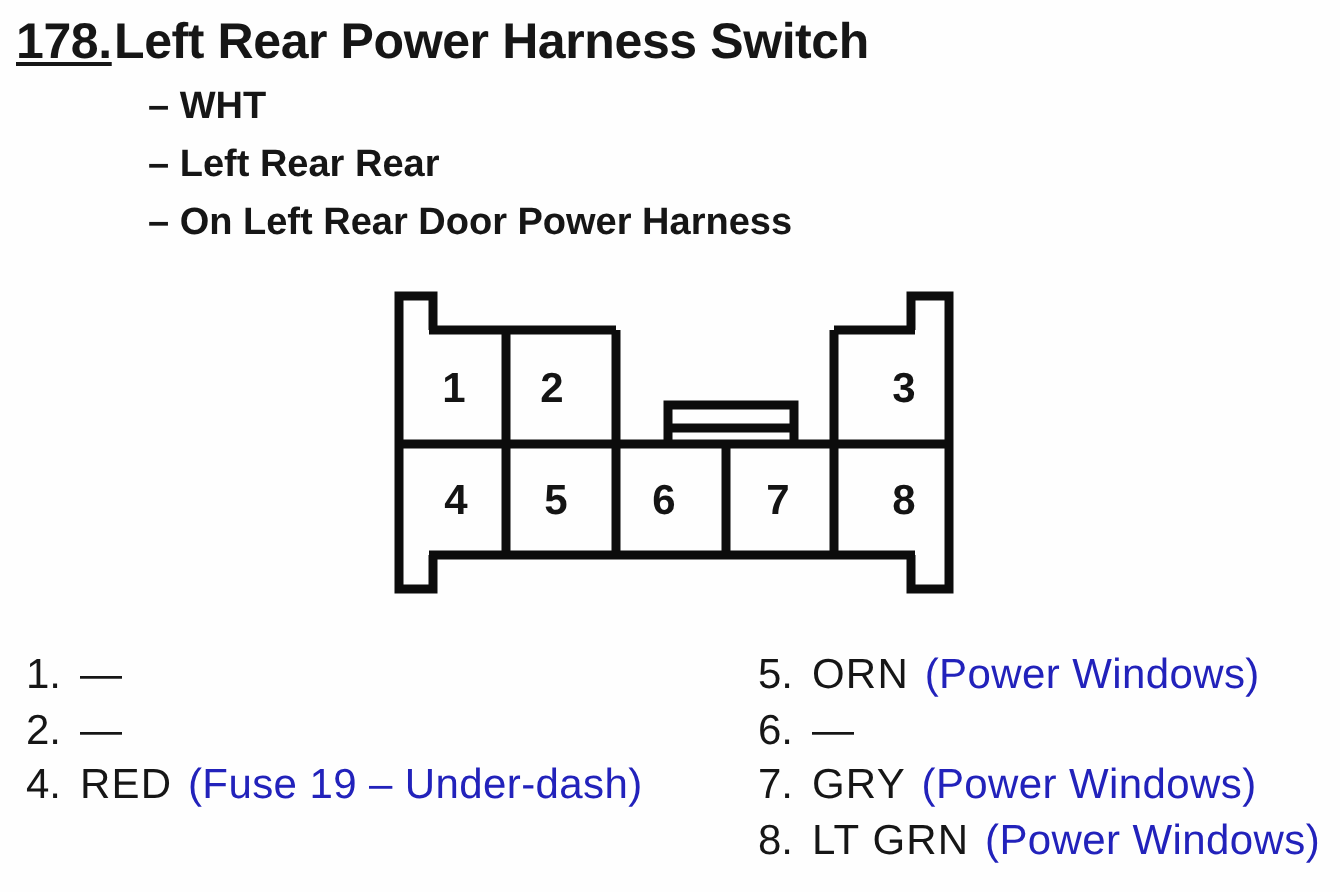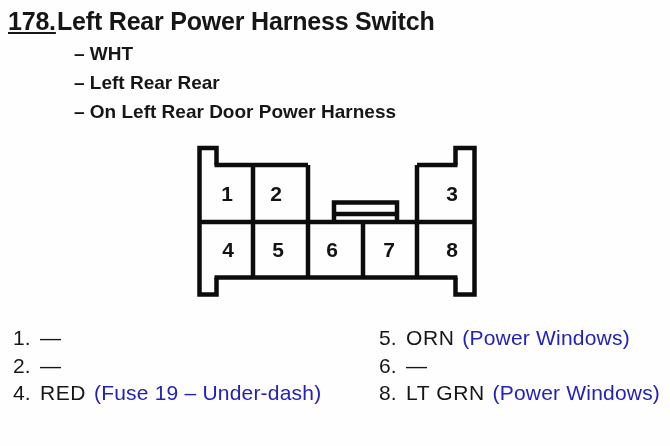--- a/index.html
+++ b/index.html
@@ -82,16 +82,17 @@
 
   <div class="legend-col left">
     <div><span class="lnum">1.</span><span class="lwire">—</span> <span class="lnote"></span></div>
     <div><span class="lnum">2.</span><span class="lwire">—</span> <span class="lnote"></span></div>
     <div><span class="lnum">4.</span><span class="lwire">RED</span> <span class="lnote">(Fuse 19 – Under-dash)</span></div>
   </div>
 
   <div class="legend-col right">
     <div><span class="lnum">5.</span><span class="lwire">ORN</span> <span class="lnote">(Power Windows)</span></div>
     <div><span class="lnum">6.</span><span class="lwire">—</span> <span class="lnote"></span></div>
+    <div><span class="lnum">7.</span><span class="lwire">GRY</span> <span class="lnote">(Power Windows)</span></div>
     <div><span class="lnum">8.</span><span class="lwire">LT GRN</span> <span class="lnote">(Power Windows)</span></div>
   </div>
 
 </div>
 
 </body></html>

